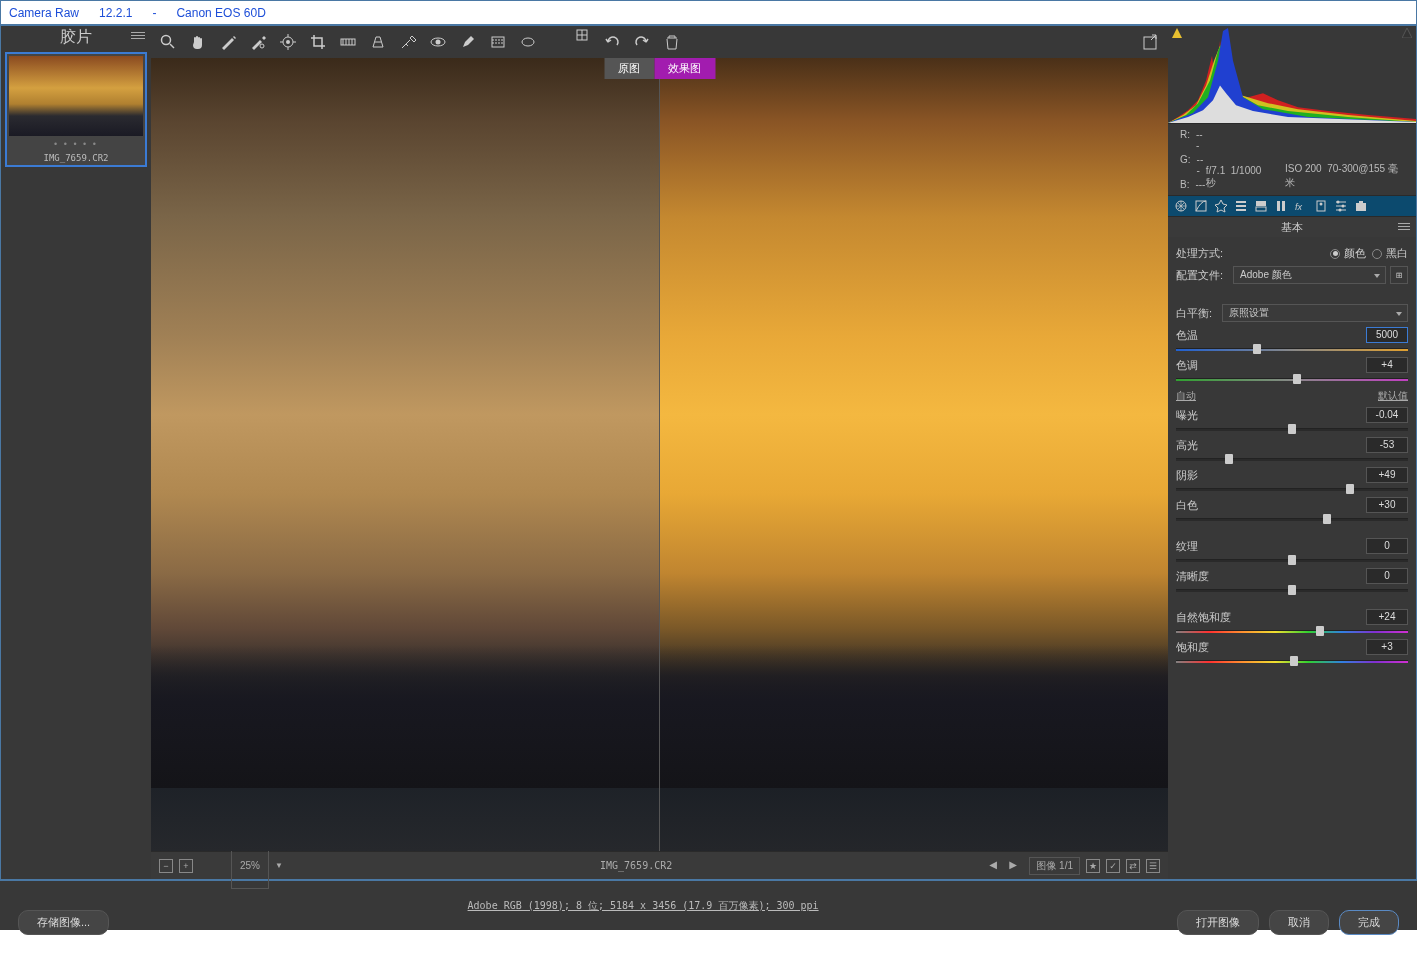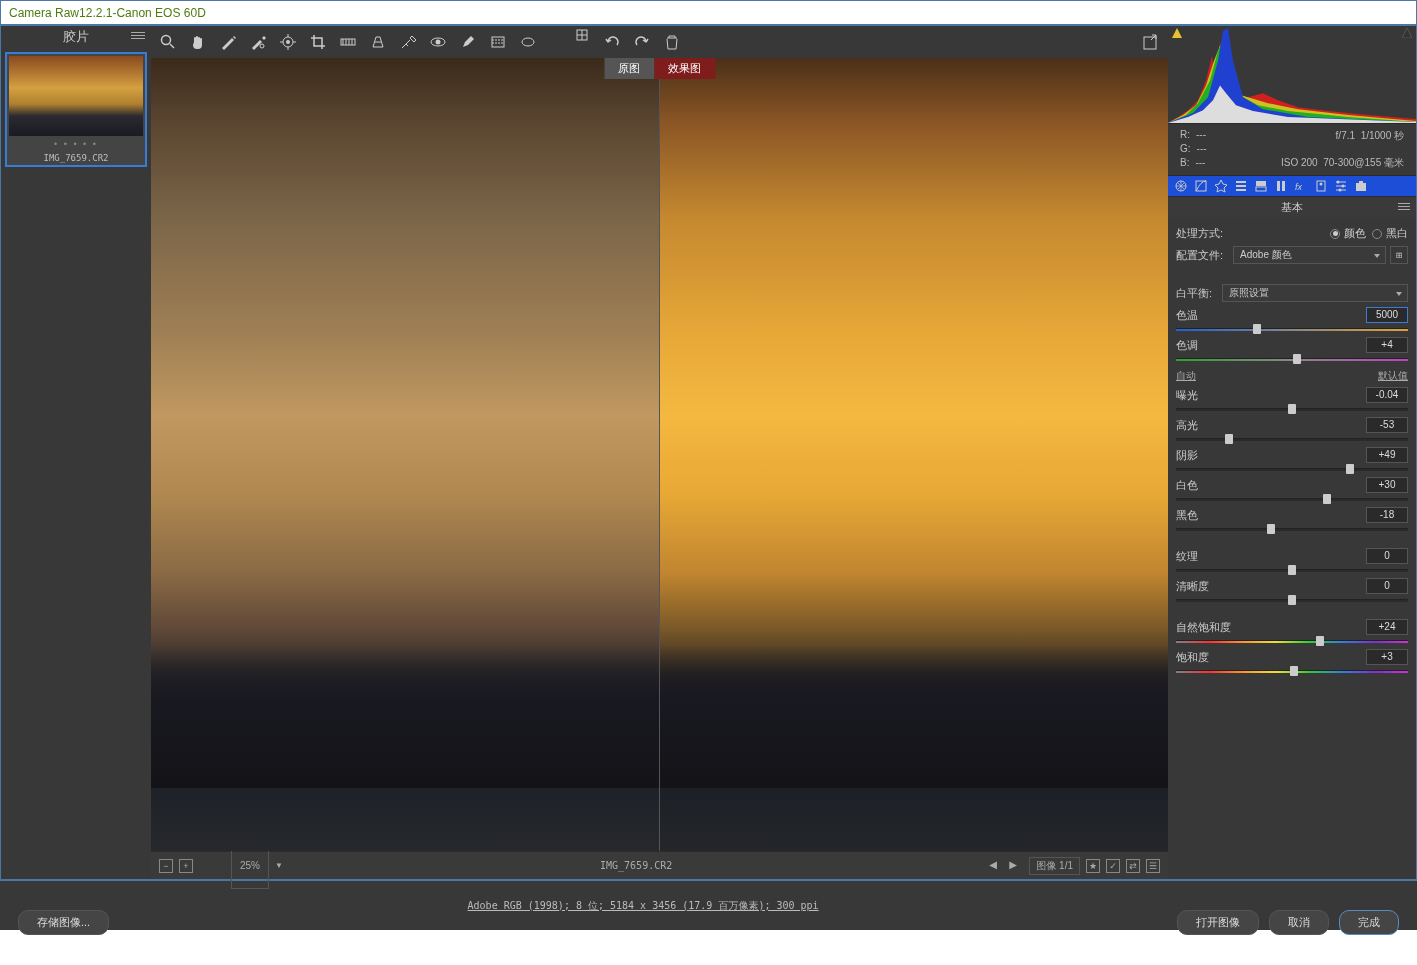--- a/index.html
+++ b/index.html
@@ -1,58 +1,58 @@
 <!DOCTYPE html>
 <html><head>
 <meta charset="utf-8">
 <style>
 * { margin: 0; padding: 0; box-sizing: border-box; }
 body { font-family: "Segoe UI", Arial, sans-serif; font-size: 11px; background: #fff; color: #ccc; width: 1417px; height: 965px; overflow: hidden; }
-.title-bar { height: 25px; border: 1px solid #4a78a4; background: #fff; display: flex; align-items: center; padding: 0 8px; font-size: 12px; color: #4d7c0f; gap: 0; }
+.title-bar { height: 25px; border: 1px solid #4a78a4; background: #fff; display: flex; align-items: center; padding: 0 8px; font-size: 12px; color: #1d4ed8; gap: 20px; }
 .main-area { height: 855px; background: #383838; border: 1px solid #4a78a4; display: flex; }
 .filmstrip { width: 150px; background: #383838; display: flex; flex-direction: column; }
-.filmstrip-header { height: 22px; display: flex; align-items: center; justify-content: center; position: relative; font-size: 13px; color: #ccc; }
+.filmstrip-header { height: 22px; display: flex; align-items: center; justify-content: center; position: relative; font-size: 16px; color: #ccc; }
 .filmstrip-menu { position: absolute; right: 6px; top: 6px; width: 14px; height: 8px; }
 .thumb-container { padding: 4px; }
 .thumbnail { border: 2px solid #3b7bd4; padding: 2px; background: #444; }
 .thumb-img { width: 100%; height: 80px; background: linear-gradient(to bottom, #8a4a20 0%, #d4a040 40%, #b08030 60%, #2a2a30 75%, #1a1a24 100%); position: relative; }
 .thumb-rating { text-align: center; color: #888; font-size: 9px; padding-top: 3px; letter-spacing: 2px; position: relative; }
 .thumb-name { text-align: center; color: #bbb; font-size: 9px; padding-top: 4px; font-family: monospace; }
 .center-area { flex: 1; display: flex; flex-direction: column; position: relative; background: #2a2a2a; }
 .toolbar { height: 32px; background: #383838; display: flex; align-items: center; padding: 0 8px; gap: 12px; }
 .tool-btn { width: 18px; height: 18px; display: flex; align-items: center; justify-content: center; cursor: pointer; color: #ccc; }
 .tool-btn svg { fill: #ccc; }
 .preview-area { flex: 1; position: relative; background: #2a2a2a; }
 .split-container { display: flex; width: 100%; height: 100%; }
 .split-half { flex: 1; position: relative; }
 .split-left { background: linear-gradient(180deg, #3a2a1a 0%, #5a4530 8%, #7a6548 20%, #a08055 35%, #c09860 45%, #b08850 55%, #8a6a45 65%, #604838 72%, #2a2828 78%, #161620 85%, #1e2228 92%, #26282c 100%); }
 .split-right { background: linear-gradient(180deg, #4a3018 0%, #8a5525 8%, #c48830 20%, #e8a838 35%, #f4b840 45%, #e8a835 55%, #c08530 65%, #7a5828 72%, #2a2624 78%, #141420 85%, #1c2026 92%, #24262a 100%); border-left: 1px solid #555; }
 .silhouette { position: absolute; bottom: 8%; left: 0; right: 0; height: 18%; background: linear-gradient(to top, #141418 0%, #181820 60%, transparent 100%); }
 .split-labels { position: absolute; top: 0; left: 50%; transform: translateX(-50%); display: flex; }
 .split-label { padding: 3px 14px; font-size: 11px; color: #fff; }
 .split-label-orig { background: #555; }
-.split-label-after { background: #7f1d1d; }
+.split-label-after { background: #a21caf; }
 .status-bar { height: 28px; background: #3a3a3a; border-top: 1px solid #2a2a2a; display: flex; align-items: center; padding: 0 8px; gap: 8px; font-size: 10px; color: #aaa; }
 .status-left { display: flex; align-items: center; gap: 6px; }
 .status-center { flex: 1; text-align: center; font-family: monospace; font-size: 10px; }
 .status-right { display: flex; align-items: center; gap: 6px; }
 .zoom-box { border: 1px solid #555; padding: 17px 8px; margin-left: 32px; }
 .nav-btn { width: 14px; height: 14px; cursor: pointer; }
 .small-sq { width: 14px; height: 14px; border: 1px solid #888; cursor: pointer; display: flex; align-items: center; justify-content: center; font-size: 9px; }
 .right-panel { width: 248px; background: #383838; display: flex; flex-direction: column; }
 .histogram { height: 98px; position: relative; background: #383838; border-bottom: 1px solid #2a2a2a; }
 .histo-svg { width: 100%; height: 100%; }
 .clip-warn { position: absolute; top: 2px; width: 10px; height: 10px; cursor: pointer; }
 .clip-left { left: 4px; fill: #e8c030; }
 .clip-right { right: 4px; fill: #333; stroke: #555; }
 .exif-row { padding: 5px 12px; display: flex; font-size: 10px; color: #bbb; }
 .exif-labels { display: flex; flex-direction: column; gap: 3px; }
 .exif-label-row { display: flex; gap: 6px; }
-.exif-values { margin-left: auto; display: flex; flex-direction: column; gap: 13px; align-items: flex-end; }
-.panel-tabs { height: 22px; background: #1d4ed8; display: flex; align-items: center; padding: 0 4px; gap: 2px; border-top: 1px solid #2a2a2a; border-bottom: 1px solid #2a2a2a; }
+.exif-values { margin-left: auto; display: flex; flex-direction: row; gap: 13px; align-items: flex-end; }
+.panel-tabs { height: 22px; background: #0c4a6e; display: flex; align-items: center; padding: 0 4px; gap: 2px; border-top: 1px solid #2a2a2a; border-bottom: 1px solid #2a2a2a; }
 .ptab { width: 18px; height: 18px; cursor: pointer; display: flex; align-items: center; justify-content: center; }
 .ptab svg { fill: #ccc; }
 .panel-title-bar { height: 20px; display: flex; align-items: center; justify-content: center; font-size: 11px; color: #ccc; position: relative; background: #3a3a3a; }
 .panel-body { flex: 1; overflow-y: auto; padding: 4px 8px; }
 .row { display: flex; align-items: center; margin: 5px 0; font-size: 11px; color: #ccc; }
 .row-label { flex-shrink: 0; }
 .row-right { margin-left: auto; display: flex; align-items: center; gap: 6px; }
 .radio { display: flex; align-items: center; gap: 4px; }
 .radio-dot { width: 10px; height: 10px; border: 1px solid #888; border-radius: 50%; display: flex; align-items: center; justify-content: center; }
 .radio-dot.on::after { content: ''; width: 5px; height: 5px; background: #ccc; border-radius: 50%; }
@@ -438,30 +438,20 @@
       <div class="slider-row">
         <div class="slider-head">
             <span>白色</span>
             <span class="slider-val">+30</span>
           </div>
         <div class="slider-track">
             <div class="track-line"></div>
             <div class="thumb" style="left:65%"></div>
           </div>
       </div>
-      <div class="slider-row">
-        <div class="slider-head">
-            <span>黑色</span>
-            <span class="slider-val">-18</span>
-          </div>
-        <div class="slider-track">
-            <div class="track-line"></div>
-            <div class="thumb" style="left:41%"></div>
-          </div>
-      </div>
 
       <div class="section-gap"></div>
       <div class="slider-row">
         <div class="slider-head">
             <span>纹理</span>
             <span class="slider-val">0</span>
           </div>
         <div class="slider-track">
             <div class="track-line"></div>
             <div class="thumb" style="left:50%"></div>

